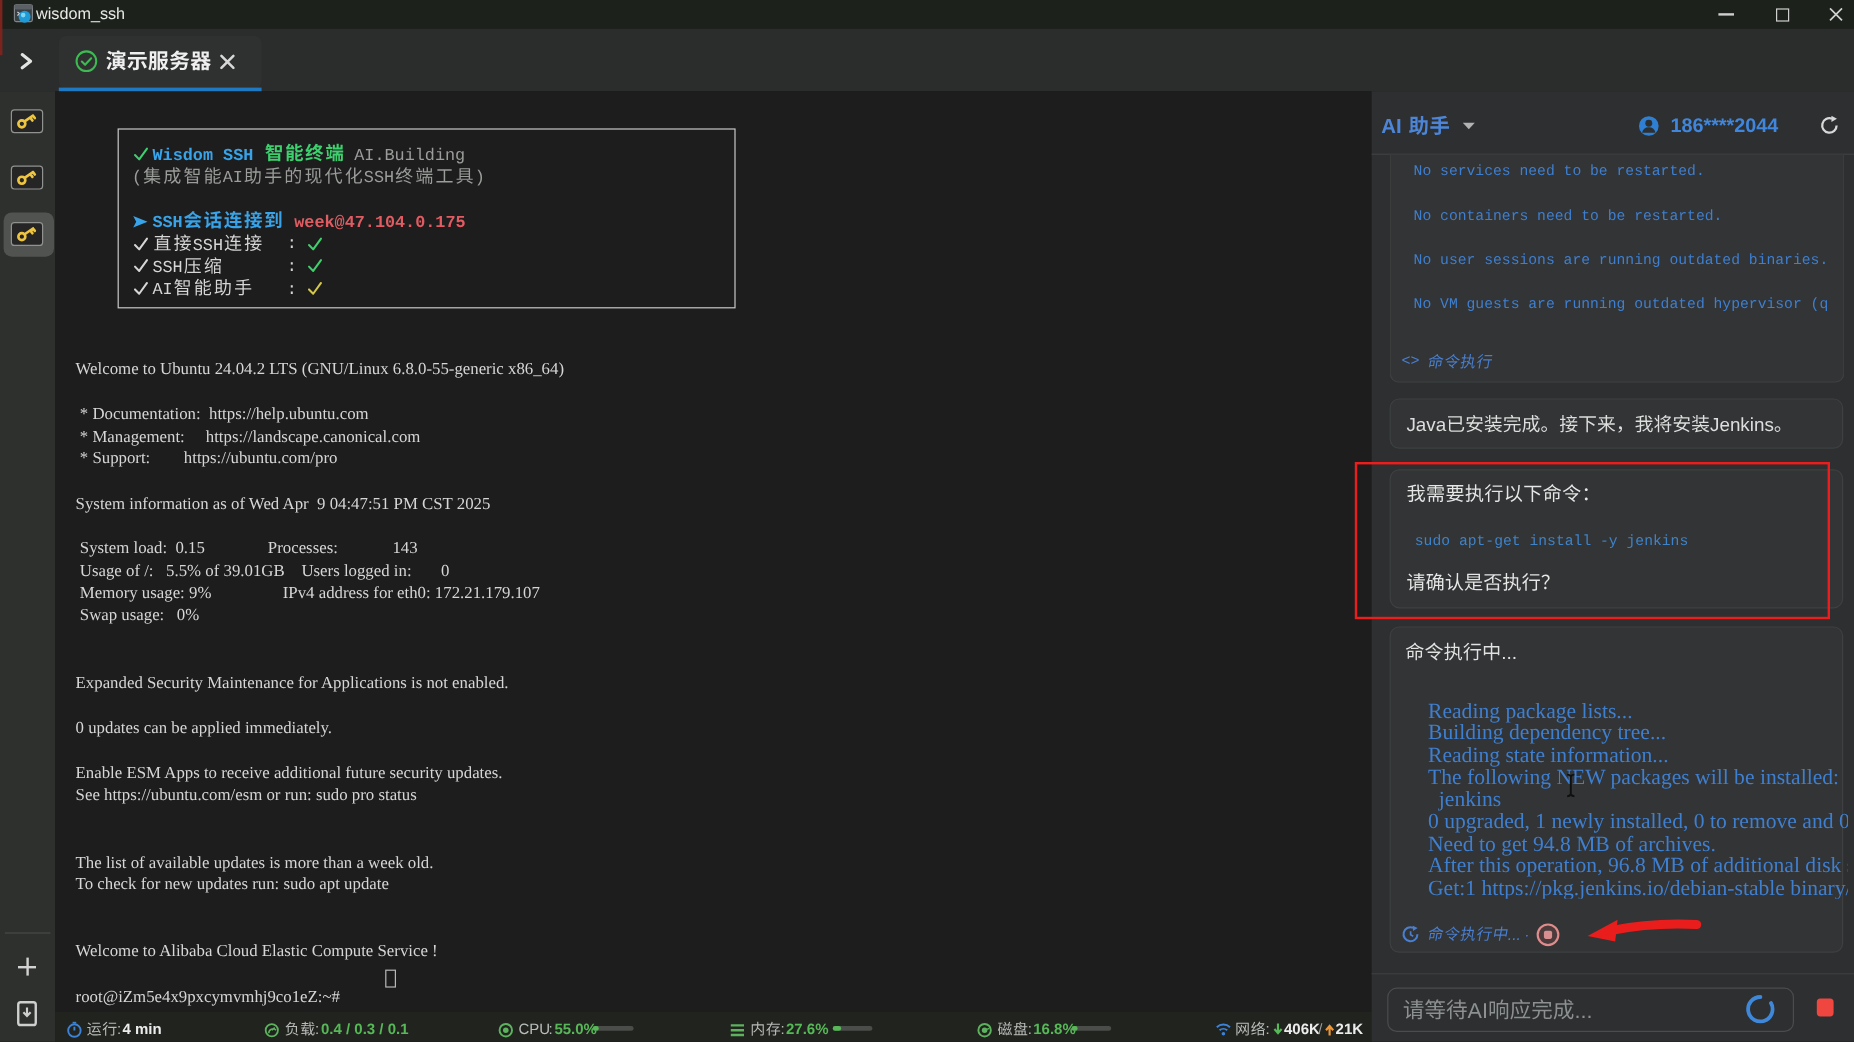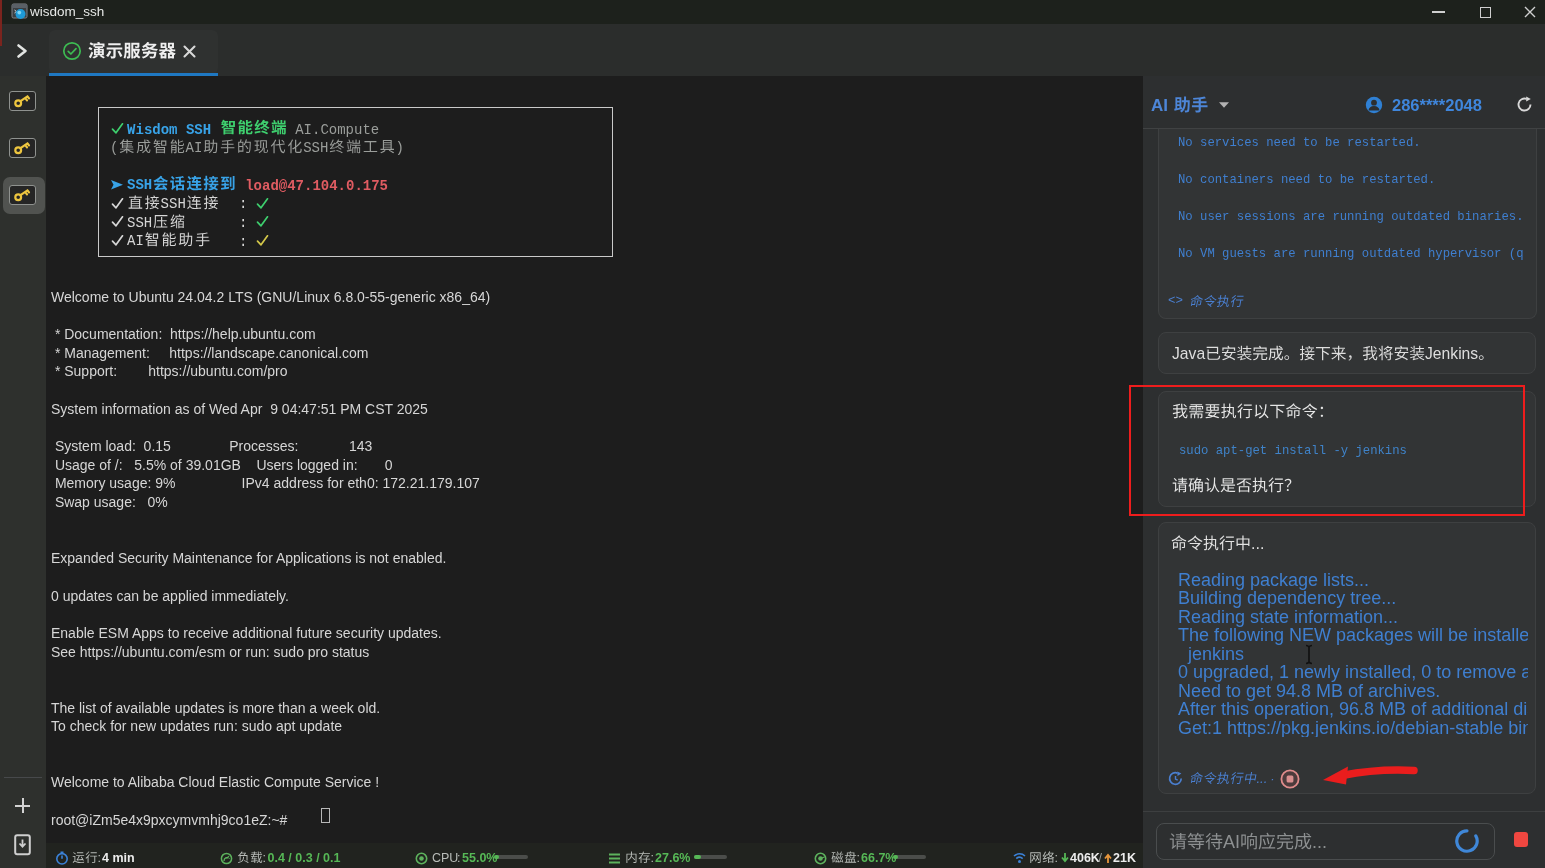--- a/index.html
+++ b/index.html
@@ -1,17 +1,17 @@
 <!DOCTYPE html>
 <html><head><meta charset="utf-8"><title>wisdom_ssh</title><style>
 *{margin:0;padding:0;box-sizing:border-box}
 html,body{width:1545px;height:868px;overflow:hidden;background:#1d1d1d;
   font-family:"Liberation Sans",sans-serif;}
 .abs{position:absolute}
-pre{font-family:Liberation Sans, sans-serif;margin:0}
+pre{font-family:Liberation Serif, serif;margin:12px}
 </style></head><body>
 <svg width="0" height="0" style="position:absolute">
     <defs>
       <path id="g3002" d="M194 244C111 244 42 176 42 92C42 7 111 -61 194 -61C279 -61 347 7 347 92C347 176 279 244 194 244ZM194 -10C139 -10 93 35 93 92C93 147 139 193 194 193C251 193 296 147 296 92C296 35 251 -10 194 -10Z"></path>
       <path id="g4e0b" d="M55 766V691H441V-79H520V451C635 389 769 306 839 250L892 318C812 379 653 469 534 527L520 511V691H946V766Z"></path>
       <path id="g4e2d" d="M458 840V661H96V186H171V248H458V-79H537V248H825V191H902V661H537V840ZM171 322V588H458V322ZM825 322H537V588H825Z"></path>
       <path id="g4ee3" d="M715 783C774 733 844 663 877 618L935 658C901 703 829 771 769 819ZM548 826C552 720 559 620 568 528L324 497L335 426L576 456C614 142 694 -67 860 -79C913 -82 953 -30 975 143C960 150 927 168 912 183C902 67 886 8 857 9C750 20 684 200 650 466L955 504L944 575L642 537C632 626 626 724 623 826ZM313 830C247 671 136 518 21 420C34 403 57 365 65 348C111 389 156 439 199 494V-78H276V604C317 668 354 737 384 807Z"></path>
       <path id="g4ee4" d="M400 558C456 513 522 447 552 404L609 451C578 494 509 558 454 601ZM168 378V306H712C655 246 581 173 513 108C461 143 407 176 360 204L307 151C418 83 562 -19 630 -85L687 -22C659 3 620 34 576 65C673 160 781 270 856 349L800 383L787 378ZM510 844C406 702 217 568 35 491C56 473 78 447 90 428C239 498 390 603 504 722C617 606 783 492 918 430C930 451 956 482 974 498C832 553 655 666 551 774L578 808Z"></path>
       <path id="g4ee5" d="M374 712C432 640 497 538 525 473L592 513C562 577 497 674 438 747ZM761 801C739 356 668 107 346 -21C364 -36 393 -70 403 -86C539 -24 632 56 697 163C777 83 860 -13 900 -77L966 -28C918 43 819 148 733 230C799 373 827 558 841 798ZM141 20C166 43 203 65 493 204C487 220 477 253 473 274L240 165V763H160V173C160 127 121 95 100 82C112 68 134 38 141 20Z"></path>
       <path id="g4f1ab" d="M159 -72C209 -53 278 -50 773 -13C793 -40 810 -66 822 -89L931 -24C885 52 793 157 706 234L603 181C632 154 661 123 689 92L340 72C396 123 451 180 497 237H919V354H88V237H330C276 171 222 118 198 100C166 72 145 55 118 50C132 16 152 -46 159 -72ZM496 855C400 726 218 604 27 532C55 508 96 455 113 425C166 449 218 475 267 505V438H736V513C787 483 840 456 892 435C911 467 950 516 977 540C828 587 670 678 572 760L605 803ZM335 548C396 589 452 635 502 684C551 639 613 592 679 548Z"></path>
@@ -159,21 +159,21 @@
   </svg>
 <div class="abs" style="left:127.1px;top:122.6px;font-family:&quot;Liberation Mono&quot;,sans-serif;font-size:14px;font-weight:700;color:#38a3e8;line-height:14px;white-space:pre;">Wisdom&nbsp;SSH</div>
 <svg style="position:absolute;left:219.5px;top:116.30000000000001px;overflow:visible" width="73" height="24">
     <g fill="#3ecf6e">
       <use href="#g667ab" transform="translate(0.7,17) scale(0.01550,-0.01550)"></use>
       <use href="#g80fdb" transform="translate(17.5,17) scale(0.01550,-0.01550)"></use>
       <use href="#g7ec8b" transform="translate(34.2,17) scale(0.01550,-0.01550)"></use>
       <use href="#g7aefb" transform="translate(51.1,17) scale(0.01550,-0.01550)"></use>
     </g>
   </svg>
-<div class="abs" style="left:295.2px;top:122.6px;font-family:&quot;Liberation Mono&quot;,sans-serif;font-size:14px;font-weight:400;color:#9a9d9a;line-height:14px;white-space:pre;">AI.Compute</div>
+<div class="abs" style="left:295.2px;top:122.6px;font-family:&quot;Liberation Mono&quot;,sans-serif;font-size:14px;font-weight:400;color:#9a9d9a;line-height:14px;white-space:pre;">AI.Building</div>
 <svg style="position:absolute;left:110.3px;top:135.99px;overflow:visible" width="299" height="23">
     <text x="0.0" y="16" fill="#9a9d9a" style="font-family:&quot;Liberation Mono&quot;,sans-serif;font-size:14px;font-weight:400" xml:space="preserve">(</text>
     <g fill="#9a9d9a">
       <use href="#g96c6" transform="translate(9.3,16) scale(0.01500,-0.01500)"></use>
       <use href="#g6210" transform="translate(26.1,16) scale(0.01500,-0.01500)"></use>
       <use href="#g667a" transform="translate(42.9,16) scale(0.01500,-0.01500)"></use>
       <use href="#g80fd" transform="translate(59.7,16) scale(0.01500,-0.01500)"></use>
     </g>
     <text x="75.6" y="16" fill="#9a9d9a" style="font-family:&quot;Liberation Mono&quot;,sans-serif;font-size:14px;font-weight:400" xml:space="preserve">AI</text>
     <g fill="#9a9d9a">
@@ -199,21 +199,21 @@
 <svg style="position:absolute;left:126.7px;top:172.37000000000003px;overflow:visible" width="115" height="24">
     <text x="0.0" y="17" fill="#38a3e8" style="font-family:&quot;Liberation Mono&quot;,sans-serif;font-size:14px;font-weight:700" xml:space="preserve">SSH</text>
     <g fill="#38a3e8">
       <use href="#g4f1ab" transform="translate(25.9,17) scale(0.01550,-0.01550)"></use>
       <use href="#g8bddb" transform="translate(42.7,17) scale(0.01550,-0.01550)"></use>
       <use href="#g8fdeb" transform="translate(59.5,17) scale(0.01550,-0.01550)"></use>
       <use href="#g63a5b" transform="translate(76.3,17) scale(0.01550,-0.01550)"></use>
       <use href="#g5230b" transform="translate(93.1,17) scale(0.01550,-0.01550)"></use>
     </g>
   </svg>
-<div class="abs" style="left:245.2px;top:178.6px;font-family:&quot;Liberation Mono&quot;,sans-serif;font-size:14px;font-weight:700;color:#e05c62;line-height:14px;white-space:pre;">load@47.104.0.175</div>
+<div class="abs" style="left:245.2px;top:178.6px;font-family:&quot;Liberation Mono&quot;,sans-serif;font-size:14px;font-weight:700;color:#e05c62;line-height:14px;white-space:pre;">week@47.104.0.175</div>
 <svg class="abs" style="left:110.5px;top:196.56000000000003px" width="13" height="13" viewBox="0 0 13 13">
 <path d="M1.5 7.2 L5 10.8 L11.5 1.8" fill="none" stroke="#d6d6d6" stroke-width="1.7" stroke-linecap="round" stroke-linejoin="round"></path>
   </svg>
 <svg class="abs" style="left:110.5px;top:215.25000000000003px" width="13" height="13" viewBox="0 0 13 13">
 <path d="M1.5 7.2 L5 10.8 L11.5 1.8" fill="none" stroke="#d6d6d6" stroke-width="1.7" stroke-linecap="round" stroke-linejoin="round"></path>
   </svg>
 <svg class="abs" style="left:110.5px;top:233.94000000000003px" width="13" height="13" viewBox="0 0 13 13">
 <path d="M1.5 7.2 L5 10.8 L11.5 1.8" fill="none" stroke="#d6d6d6" stroke-width="1.7" stroke-linecap="round" stroke-linejoin="round"></path>
   </svg>
 <svg style="position:absolute;left:127.1px;top:192.06000000000003px;overflow:visible" width="98" height="23">
@@ -339,21 +339,21 @@
 <circle cx="6.5" cy="6.5" r="2.3" fill="#5db25d"></circle>
     <path d="M6.5 6.5 L10.5 5" stroke="#5db25d" stroke-width="1.2"></path>
   </svg>
 <svg style="position:absolute;left:831px;top:848px;overflow:visible" width="31" height="20">
     <g fill="#b9bdb9">
       <use href="#g78c1" transform="translate(0.2,14) scale(0.01250,-0.01250)"></use>
       <use href="#g76d8" transform="translate(13.2,14) scale(0.01250,-0.01250)"></use>
     </g>
   </svg>
 <div class="abs" style="left:856.5px;top:851.5px;font-family:&quot;Liberation Sans&quot;,sans-serif;font-size:12.5px;font-weight:400;color:#b9bdb9;line-height:12.5px;white-space:pre;">:</div>
-<div class="abs" style="left:861px;top:851.5px;font-family:&quot;Liberation Sans&quot;,sans-serif;font-size:12.5px;font-weight:700;color:#56b856;line-height:12.5px;white-space:pre;">66.7%</div>
+<div class="abs" style="left:861px;top:851.5px;font-family:&quot;Liberation Sans&quot;,sans-serif;font-size:12.5px;font-weight:700;color:#56b856;line-height:12.5px;white-space:pre;">16.8%</div>
 <div class="abs" style="left:893px;top:855px;width:33px;height:4px;background:#4b4d4a;border-radius:2px;"></div>
 <div class="abs" style="left:893px;top:855px;width:5px;height:4px;background:#56b856;border-radius:2px;"></div>
 <svg class="abs" style="left:1012px;top:850px" width="15" height="15" viewBox="0 0 15 15">
 <g fill="none" stroke="#3b82d8" stroke-width="1.6">
 <path d="M2 6 A8 8 0 0 1 13 6"></path>
       <path d="M4.3 8.6 A4.8 4.8 0 0 1 10.7 8.6"></path>
     </g>
 <circle cx="7.5" cy="11.5" r="1.5" fill="#3b82d8"></circle>
   </svg>
 <svg style="position:absolute;left:1029px;top:848px;overflow:visible" width="31" height="20">
@@ -380,21 +380,21 @@
     </g>
   </svg>
 <svg class="abs" style="left:1218px;top:101px" width="12" height="8" viewBox="0 0 12 8">
 <path d="M1 1.2 L6 6.8 L11 1.2 Z" fill="#b2b2b2"></path>
   </svg>
 <svg class="abs" style="left:1365px;top:96px" width="18" height="18" viewBox="0 0 18 18">
 <circle cx="9" cy="9" r="8.2" fill="#2f80d4"></circle>
 <circle cx="9" cy="6.7" r="2.9" fill="#2d2f30"></circle>
 <path d="M3.4 14.6 A5.7 5.7 0 0 1 14.6 14.6 Z" fill="#2d2f30"></path>
   </svg>
-<div class="abs" style="left:1392px;top:97.2px;font-family:&quot;Liberation Sans&quot;,sans-serif;font-size:16.5px;font-weight:700;color:#3f86dc;line-height:16.5px;white-space:pre;">286****2048</div>
+<div class="abs" style="left:1392px;top:97.2px;font-family:&quot;Liberation Sans&quot;,sans-serif;font-size:16.5px;font-weight:700;color:#3f86dc;line-height:16.5px;white-space:pre;">186****2044</div>
 <svg class="abs" style="left:1516px;top:96px" width="17" height="17" viewBox="0 0 17 17">
 <path d="M14.5 8.5 A6 6 0 1 1 10.6 2.9" fill="none" stroke="#d8d8d8" stroke-width="1.9"></path>
 <path d="M10.2 0.5 L14.8 2.9 L10.2 5.6 Z" fill="#d8d8d8"></path>
   </svg>
 <div class="abs" style="left:1143px;top:128px;width:402px;height:1px;background:#404243;"></div>
 <div class="abs" style="left:1158px;top:128.5px;width:379px;height:190px;background:#323435;border:1px solid #3e4041;border-top:none;border-radius:0 0 8px 8px"></div>
 <div class="abs" style="left:1178px;top:136.8px;font-family:&quot;Liberation Mono&quot;,sans-serif;font-size:12.25px;font-weight:400;color:#3f7fd0;line-height:12.25px;white-space:pre;">No&nbsp;services&nbsp;need&nbsp;to&nbsp;be&nbsp;restarted.</div>
 <div class="abs" style="left:1178px;top:173.5px;font-family:&quot;Liberation Mono&quot;,sans-serif;font-size:12.25px;font-weight:400;color:#3f7fd0;line-height:12.25px;white-space:pre;">No&nbsp;containers&nbsp;need&nbsp;to&nbsp;be&nbsp;restarted.</div>
 <div class="abs" style="left:1178px;top:210.5px;font-family:&quot;Liberation Mono&quot;,sans-serif;font-size:12.25px;font-weight:400;color:#3f7fd0;line-height:12.25px;white-space:pre;">No&nbsp;user&nbsp;sessions&nbsp;are&nbsp;running&nbsp;outdated&nbsp;binaries.</div>
 <div class="abs" style="left:1178px;top:247.8px;font-family:&quot;Liberation Mono&quot;,sans-serif;font-size:12.25px;font-weight:400;color:#3f7fd0;line-height:12.25px;white-space:pre;">No&nbsp;VM&nbsp;guests&nbsp;are&nbsp;running&nbsp;outdated&nbsp;hypervisor&nbsp;(q</div>

